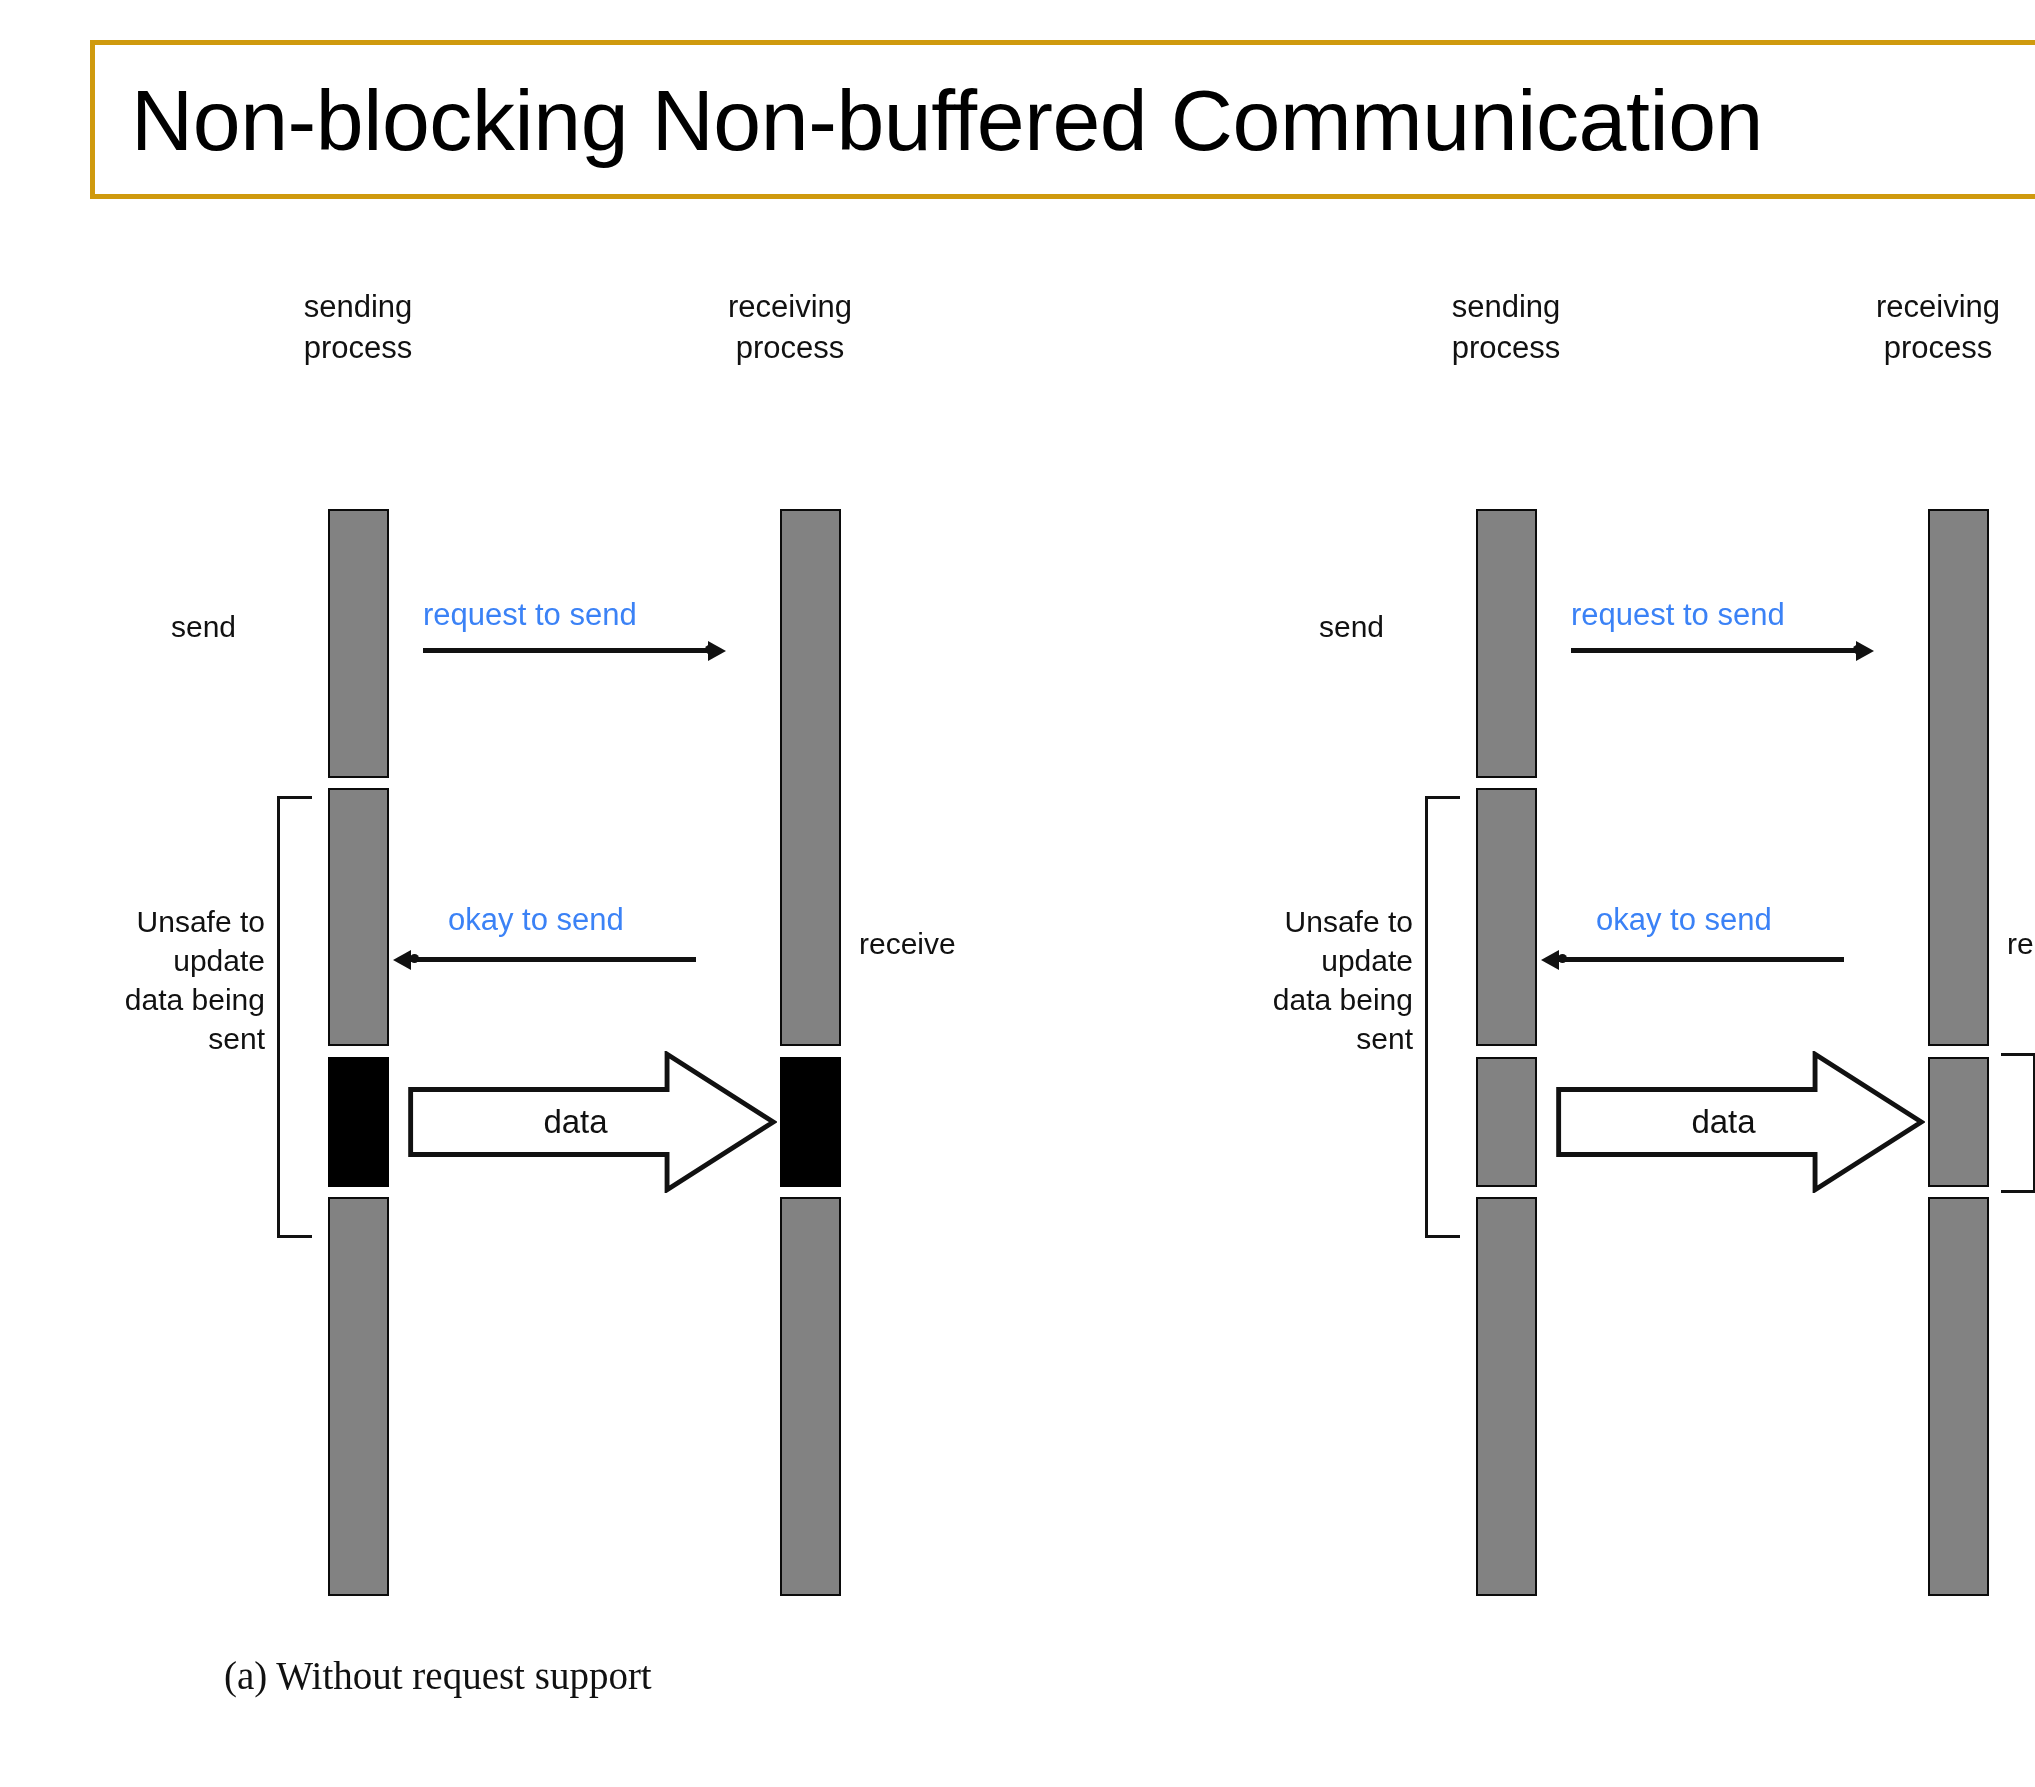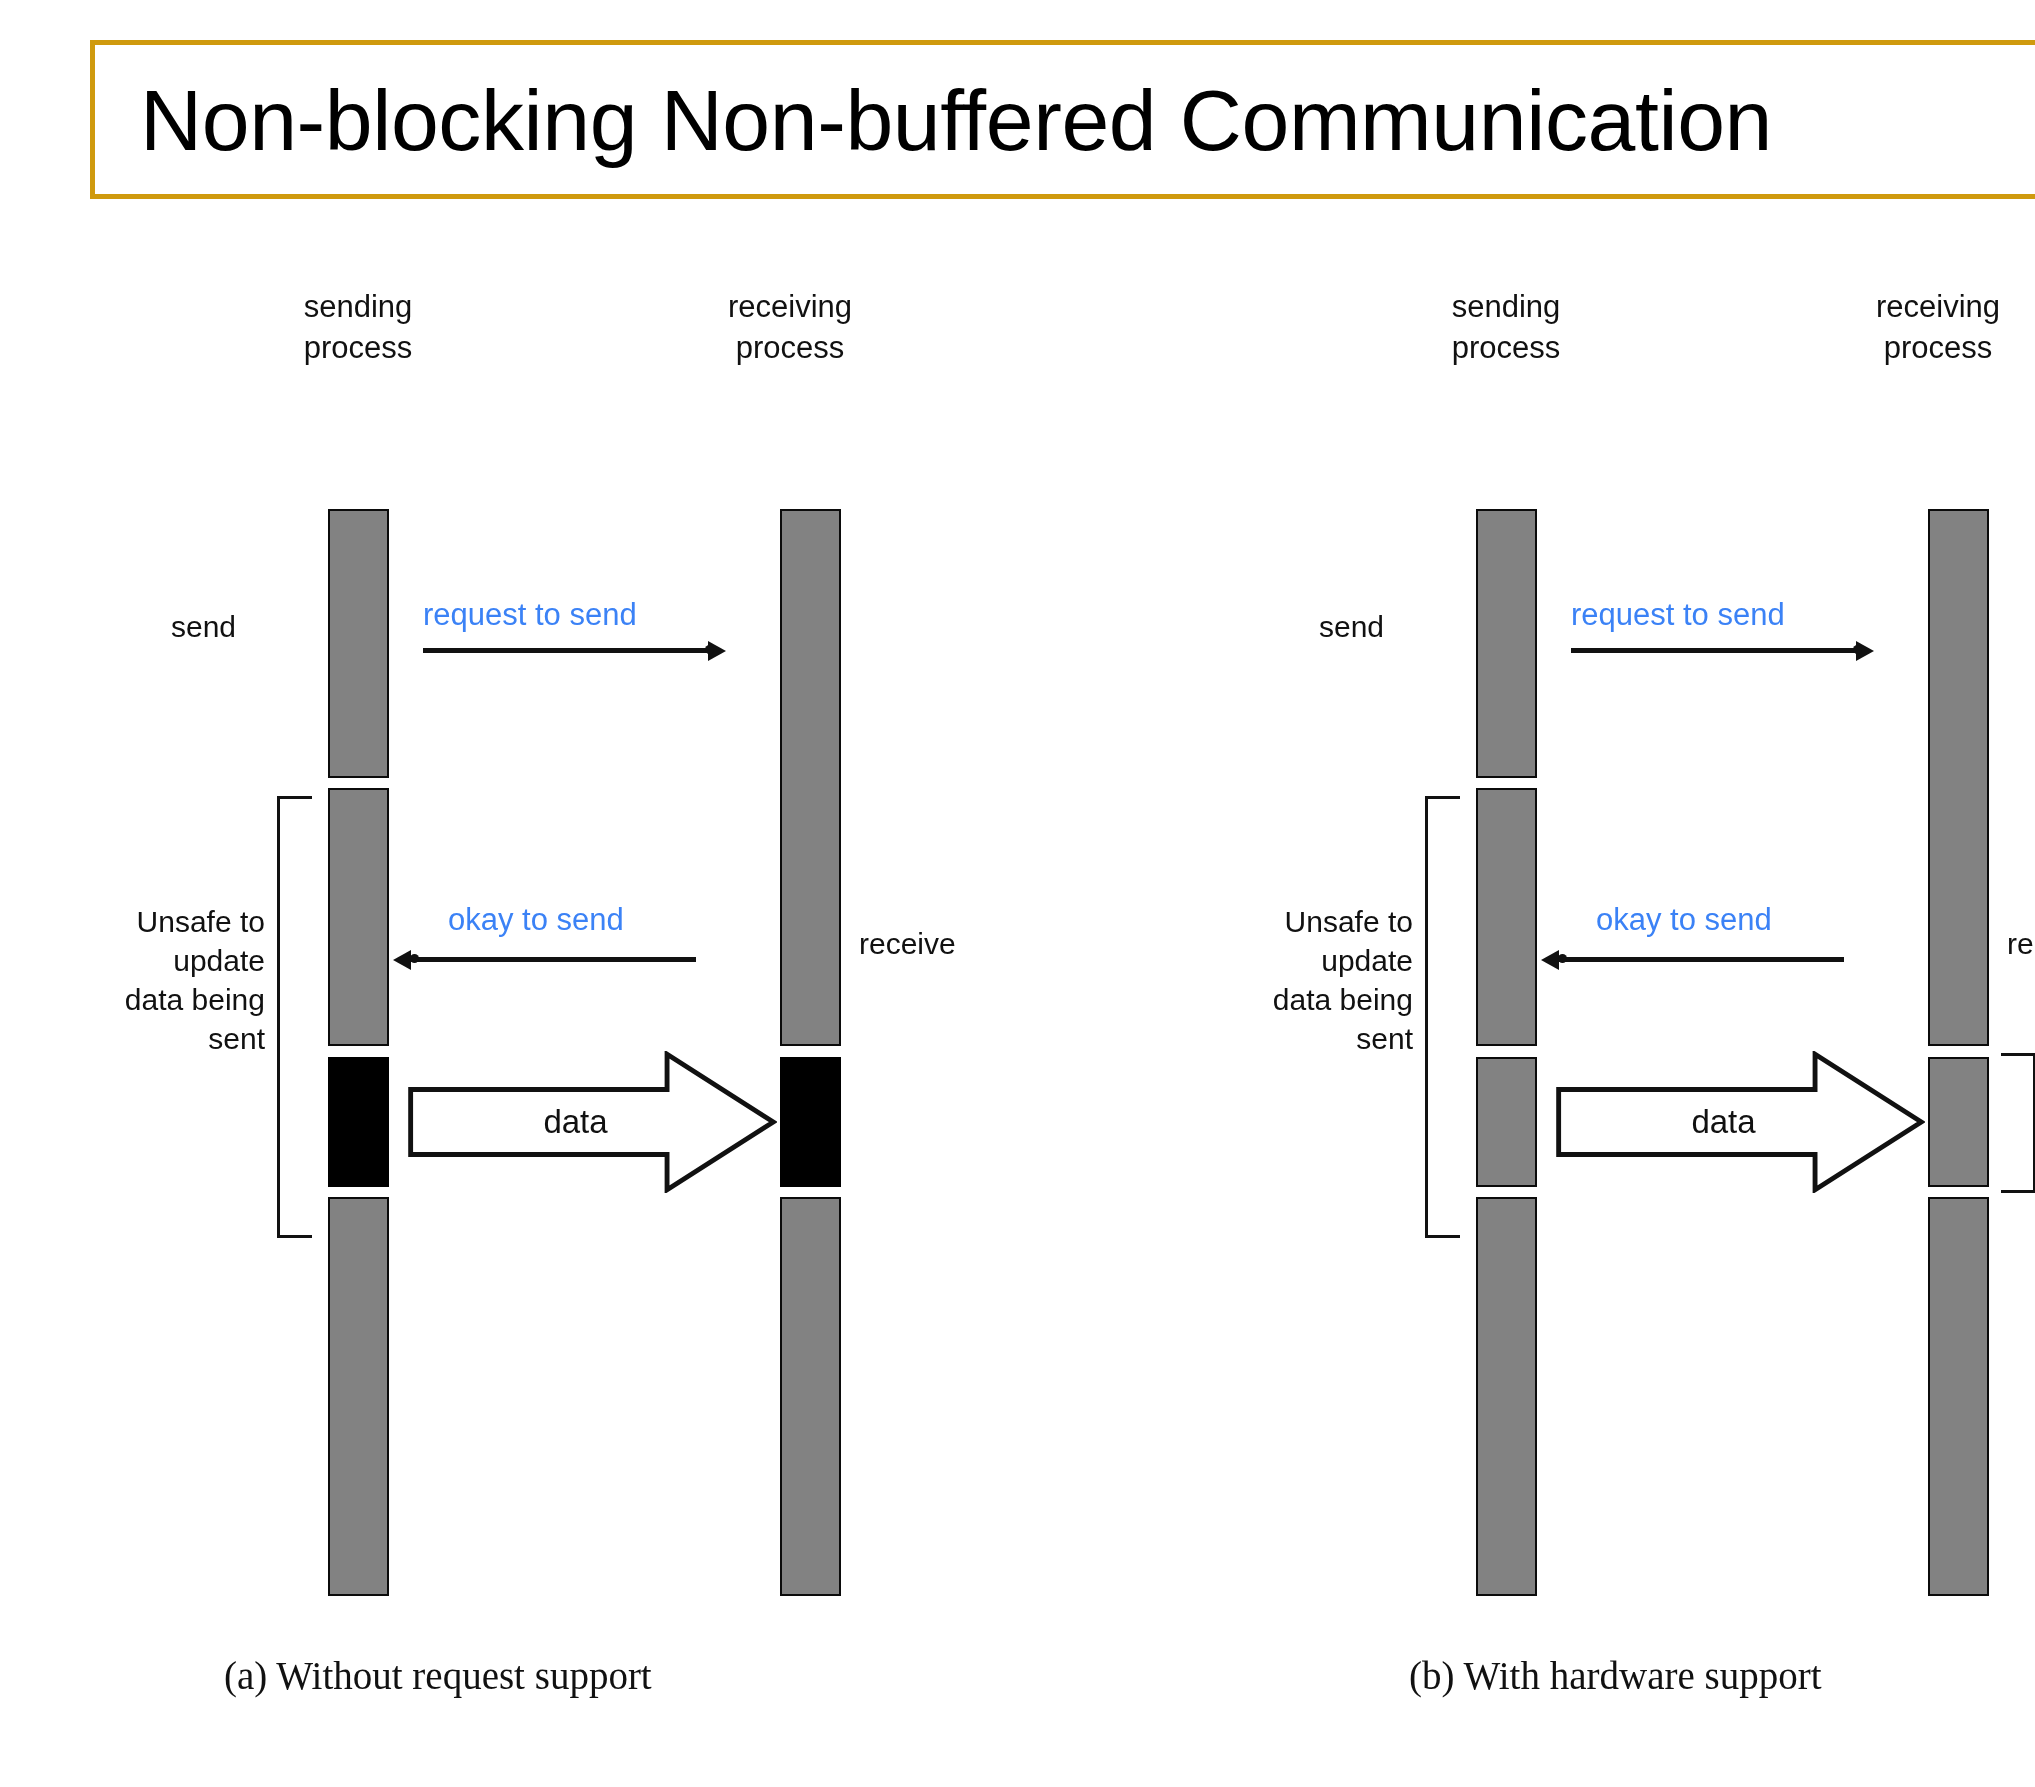--- a/index.html
+++ b/index.html
@@ -7,21 +7,21 @@
        font-family:"Liberation Sans", sans-serif;}
 
   
   #title-box{
     position:absolute; left:90px; top:40px; width:2231px; height:159px;
     border:5.7px solid #CF9A0E; background:#ffffff; box-sizing:border-box;
     display:flex; align-items:center;
   }
   #title-text{
     font-size:86px; color:#000; font-weight:400; letter-spacing:-0.4px;
-    padding-left:45px; white-space:nowrap; line-height:1;
+    padding-left:36px; white-space:nowrap; line-height:1;
     font-family:"Liberation Sans", sans-serif;
   }
 
   
   .panel{position:absolute; top:269px; width:1140px; height:1498px;}
   #panel-a{left:49px;}
   #panel-b{left:1197px;}
 
   .lbl{position:absolute; font-family:Liberation Sans, sans-serif;
        font-size:30px; color:#111; line-height:1.18; white-space:nowrap;}
@@ -160,15 +160,14 @@
 
   <div class="brk brk-right" style="left:804px; top:784px; height:140px;"></div>
 
   <div class="data-arrow" style="left:358px; top:782px; width:370px; height:142px;">
     <svg width="370" height="142" viewBox="0 0 910 350">
       <path d="M8,95 L640,95 L640,8 L902,175 L640,342 L640,255 L8,255 Z" fill="#ffffff" stroke="#111111" stroke-width="12" stroke-linejoin="miter"></path>
     </svg>
     <div class="dtxt">data</div>
   </div>
 
-  <div class="fig-cap" style="left:212px; top:1384px;">(b) With hardware support</div>
 </div>
 
 
 </body></html>

